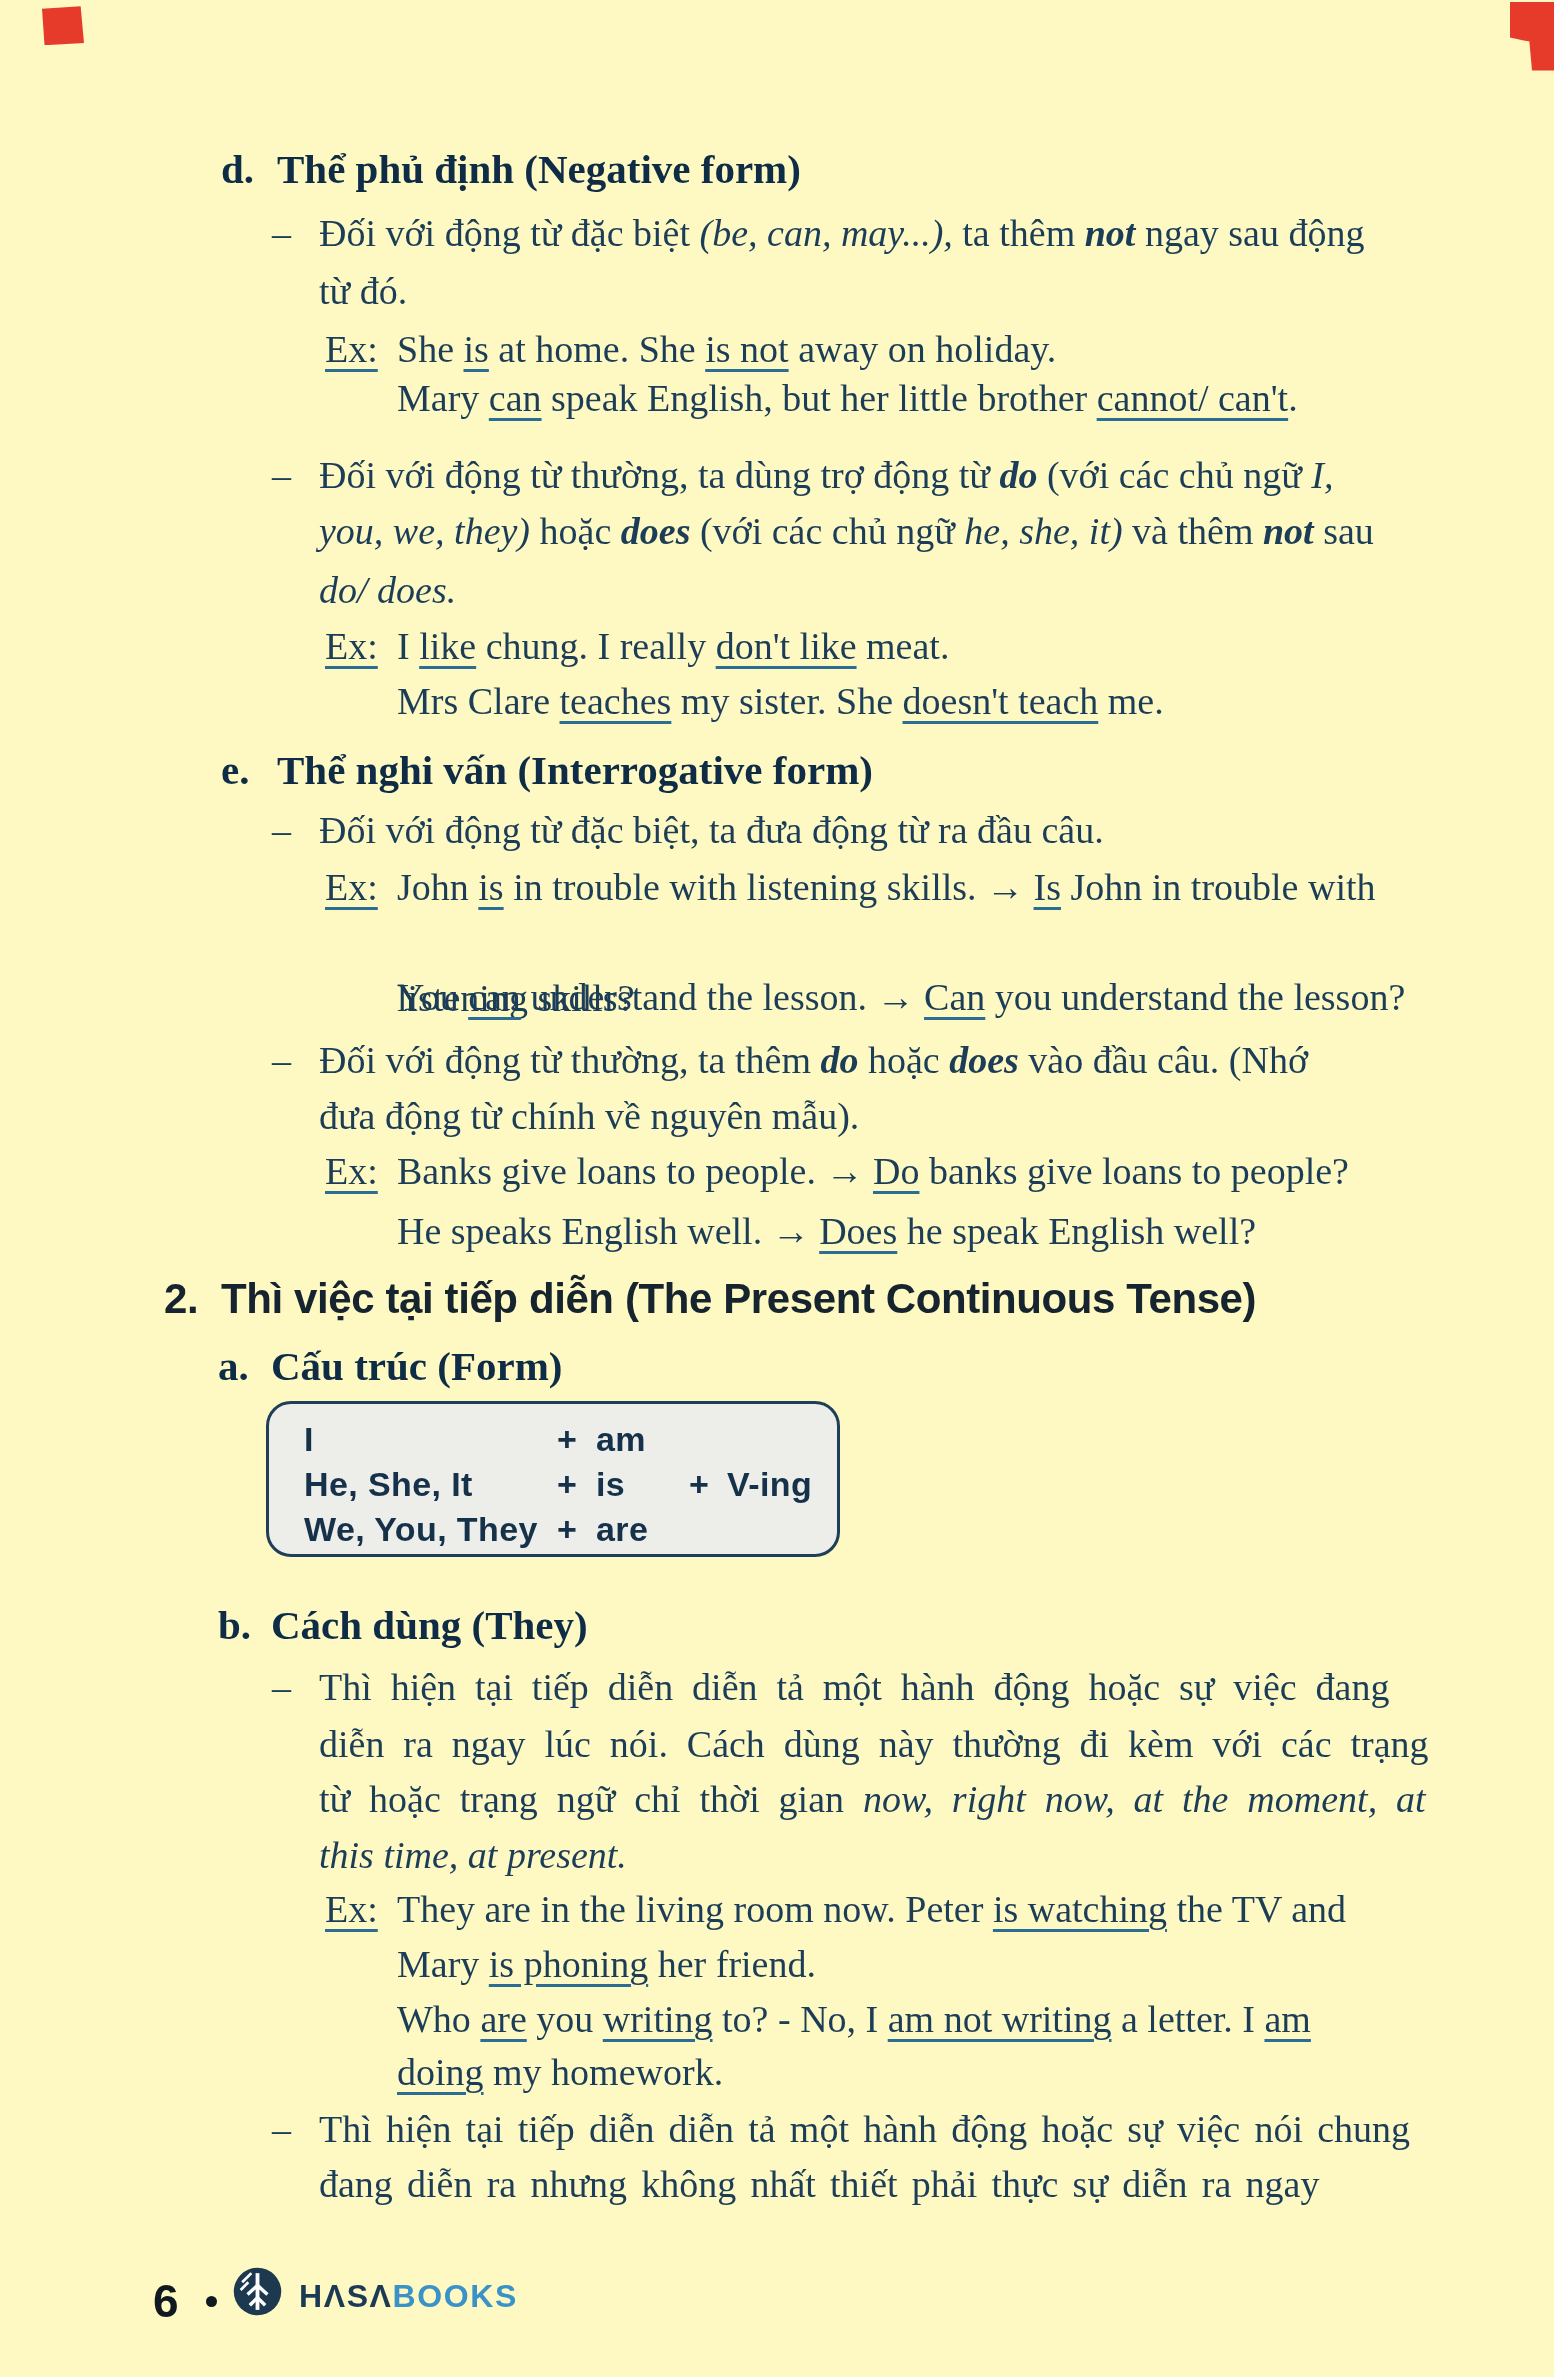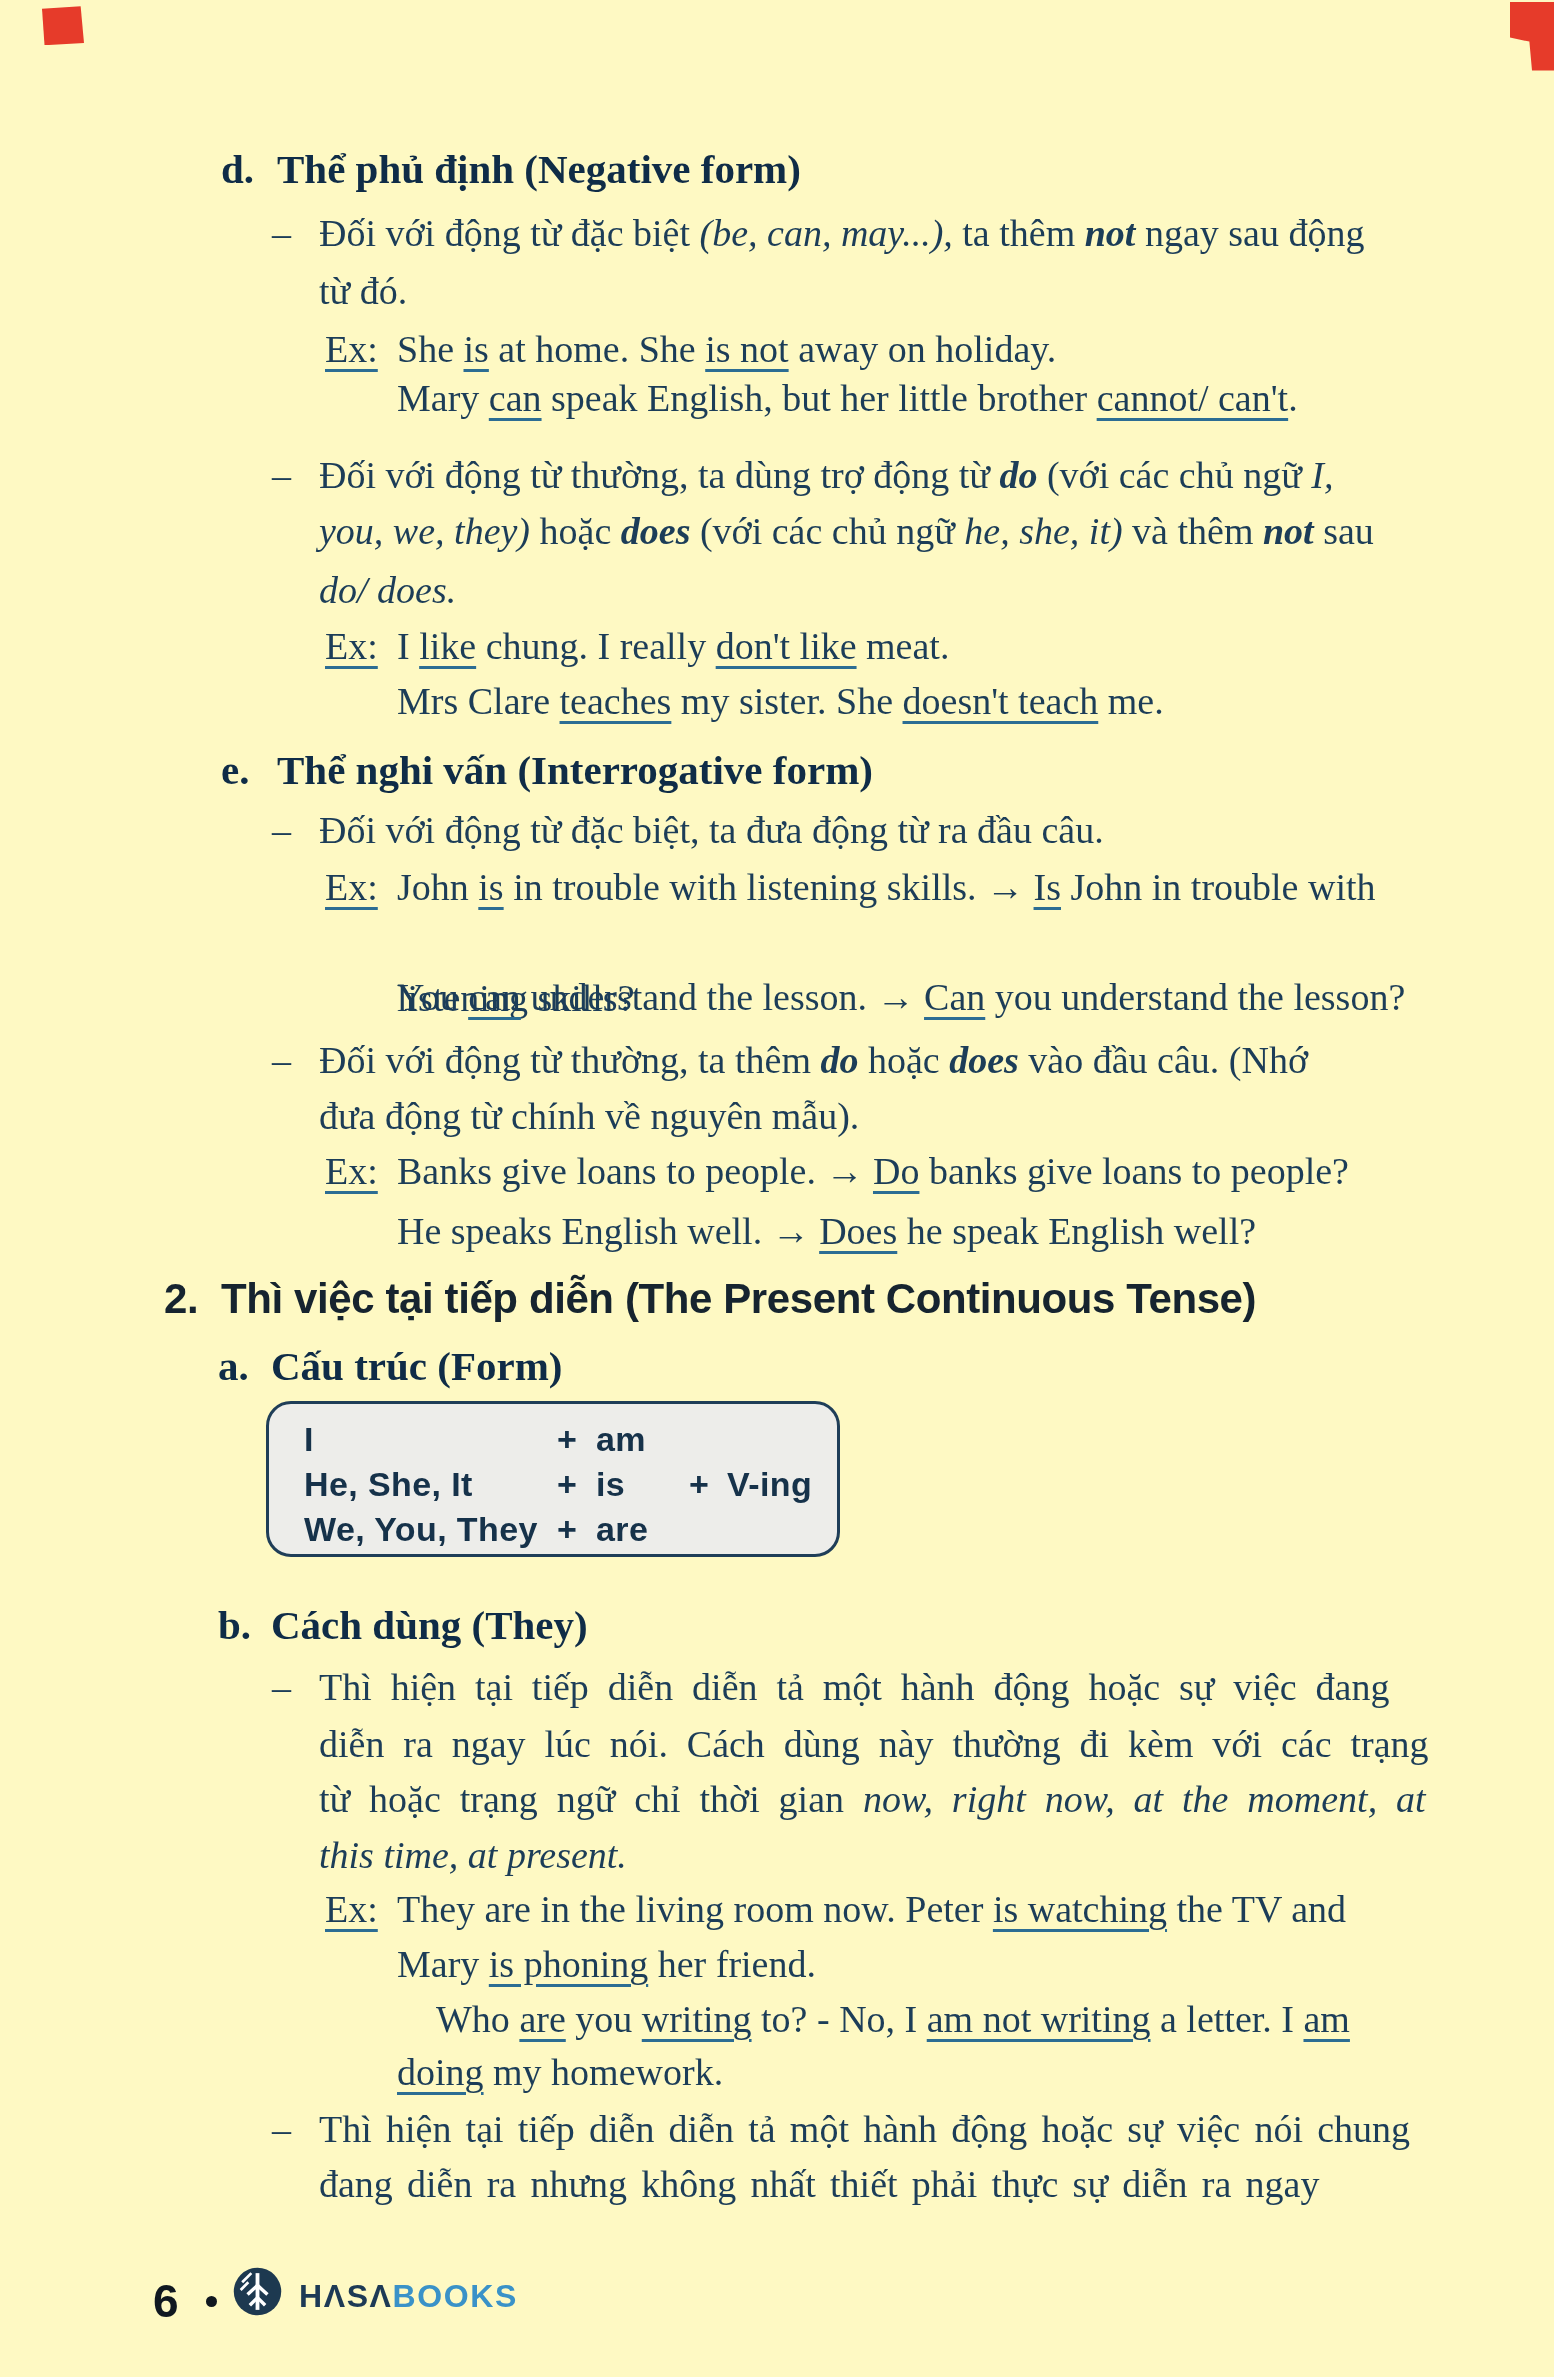--- a/index.html
+++ b/index.html
@@ -98,21 +98,21 @@
       <div class="line k-xc" style="top: 1209px;"><span class="seg-r">He speaks English well. → </span><span class="seg-u">Does</span><span class="seg-r"> he speak English well?</span></div>
       <div class="line k-s2" style="top: 1275px;"><span class="lab">2.</span><span class="seg-b">Thì việc tại tiếp diễn (The Present Continuous Tense)</span></div>
       <div class="line k-sub" style="top: 1343px;"><span class="lab">a.</span><span class="seg-b">Cấu trúc (Form)</span></div>
       <div class="line k-sub" style="top: 1602px;"><span class="lab">b.</span><span class="seg-b">Cách dùng (They)</span></div>
       <div class="line k-b ws" style="top: 1665px;"><span class="lab">–</span><span class="seg-r">Thì hiện tại tiếp diễn diễn tả một hành động hoặc sự việc đang</span></div>
       <div class="line k-c ws" style="top: 1722px;"><span class="seg-r">diễn ra ngay lúc nói. Cách dùng này thường đi kèm với các trạng</span></div>
       <div class="line k-c ws" style="top: 1777px;"><span class="seg-r">từ hoặc trạng ngữ chỉ thời gian </span><span class="seg-i">now, right now, at the moment, at</span></div>
       <div class="line k-c" style="top: 1833px;"><span class="seg-i">this time, at present.</span></div>
       <div class="line k-ex" style="top: 1887px;"><span class="lab"><span class="u-ex">Ex:</span></span><span class="seg-r">They are in the living room now. Peter </span><span class="seg-u">is watching</span><span class="seg-r"> the TV and</span></div>
       <div class="line k-xc" style="top: 1942px;"><span class="seg-r">Mary </span><span class="seg-u">is phoning</span><span class="seg-r"> her friend.</span></div>
-      <div class="line k-xc" style="top: 1997px; margin-left: 39px;"><span class="seg-r">Who </span><span class="seg-u">are</span><span class="seg-r"> you </span><span class="seg-u">writing</span><span class="seg-r"> to? - No, I </span><span class="seg-u">am not writing</span><span class="seg-r"> a letter. I </span><span class="seg-u">am</span></div>
+      <div class="line k-xc" style="top: 1997px;"><span class="seg-r">Who </span><span class="seg-u">are</span><span class="seg-r"> you </span><span class="seg-u">writing</span><span class="seg-r"> to? - No, I </span><span class="seg-u">am not writing</span><span class="seg-r"> a letter. I </span><span class="seg-u">am</span></div>
       <div class="line k-xc" style="top: 2050px;"><span class="seg-u">doing</span><span class="seg-r"> my homework.</span></div>
       <div class="line k-b ws2" style="top: 2107px;"><span class="lab">–</span><span class="seg-r">Thì hiện tại tiếp diễn diễn tả một hành động hoặc sự việc nói chung</span></div>
       <div class="line k-c ws2" style="top: 2162px;"><span class="seg-r">đang diễn ra nhưng không nhất thiết phải thực sự diễn ra ngay</span></div>
     </div>
 
   <div class="form-box">
     <div class="form-grid" id="form-grid">
         <span>I</span>
         <span>+</span>
         <span>am</span>

